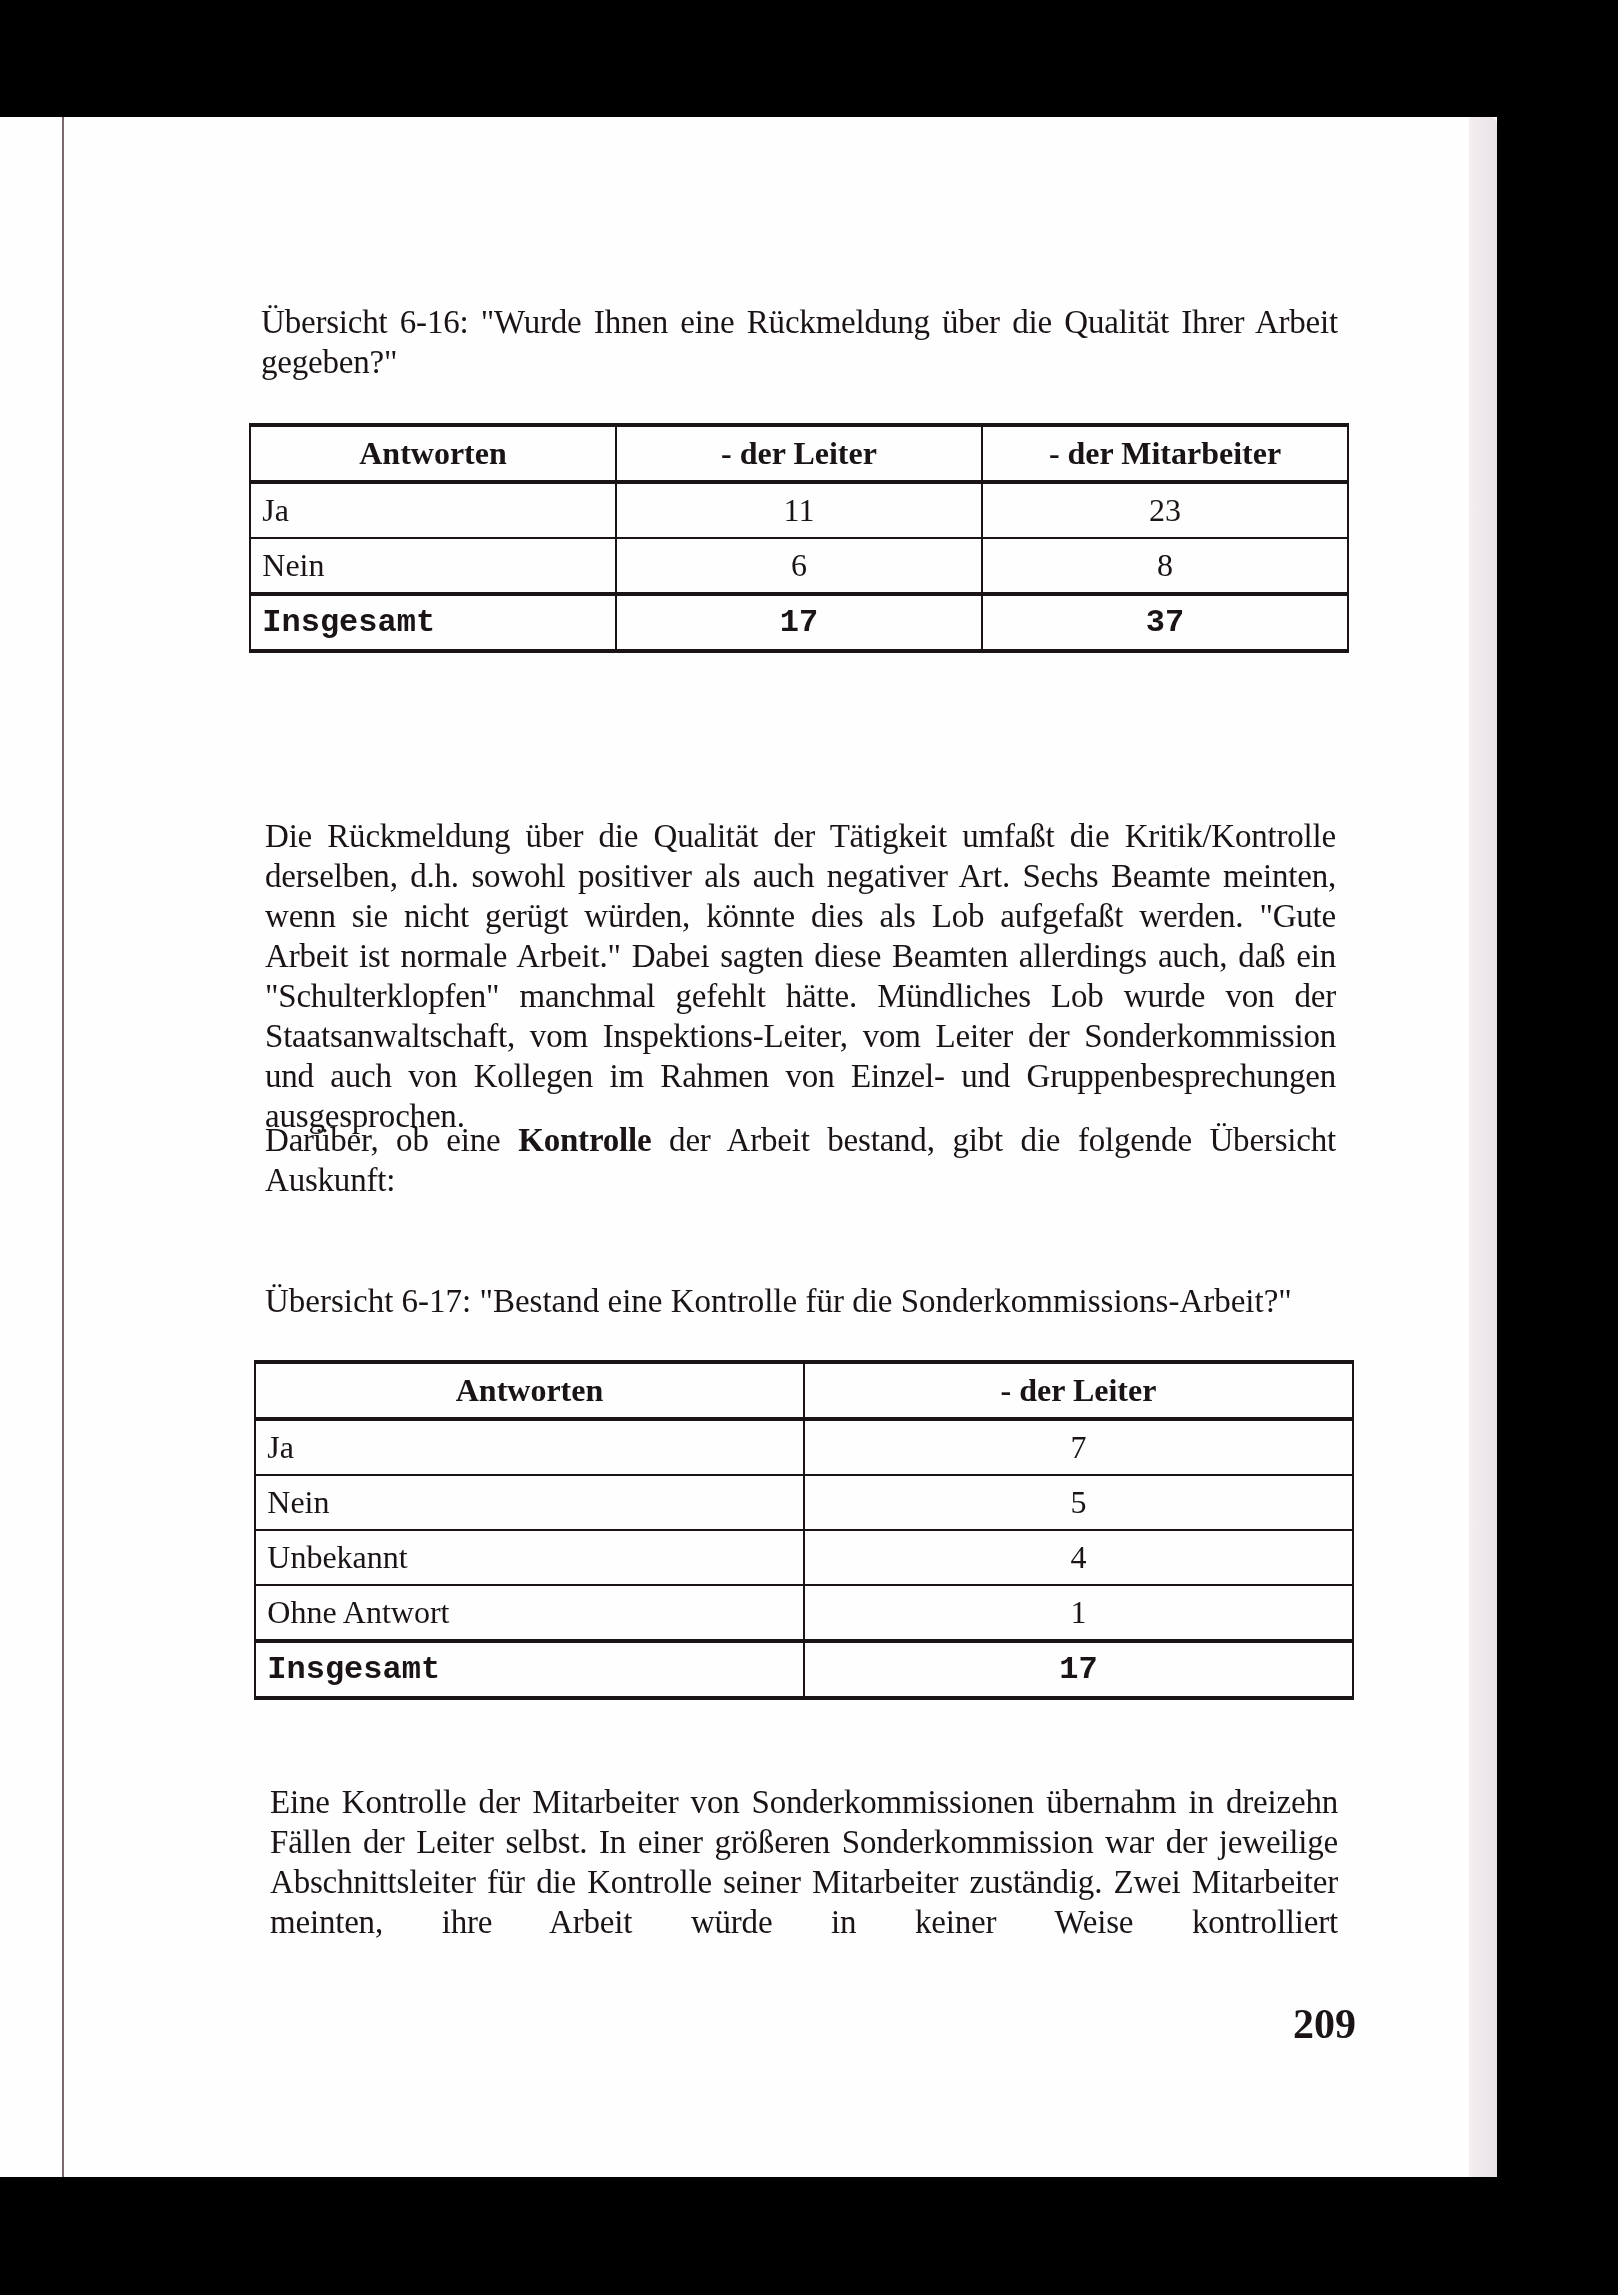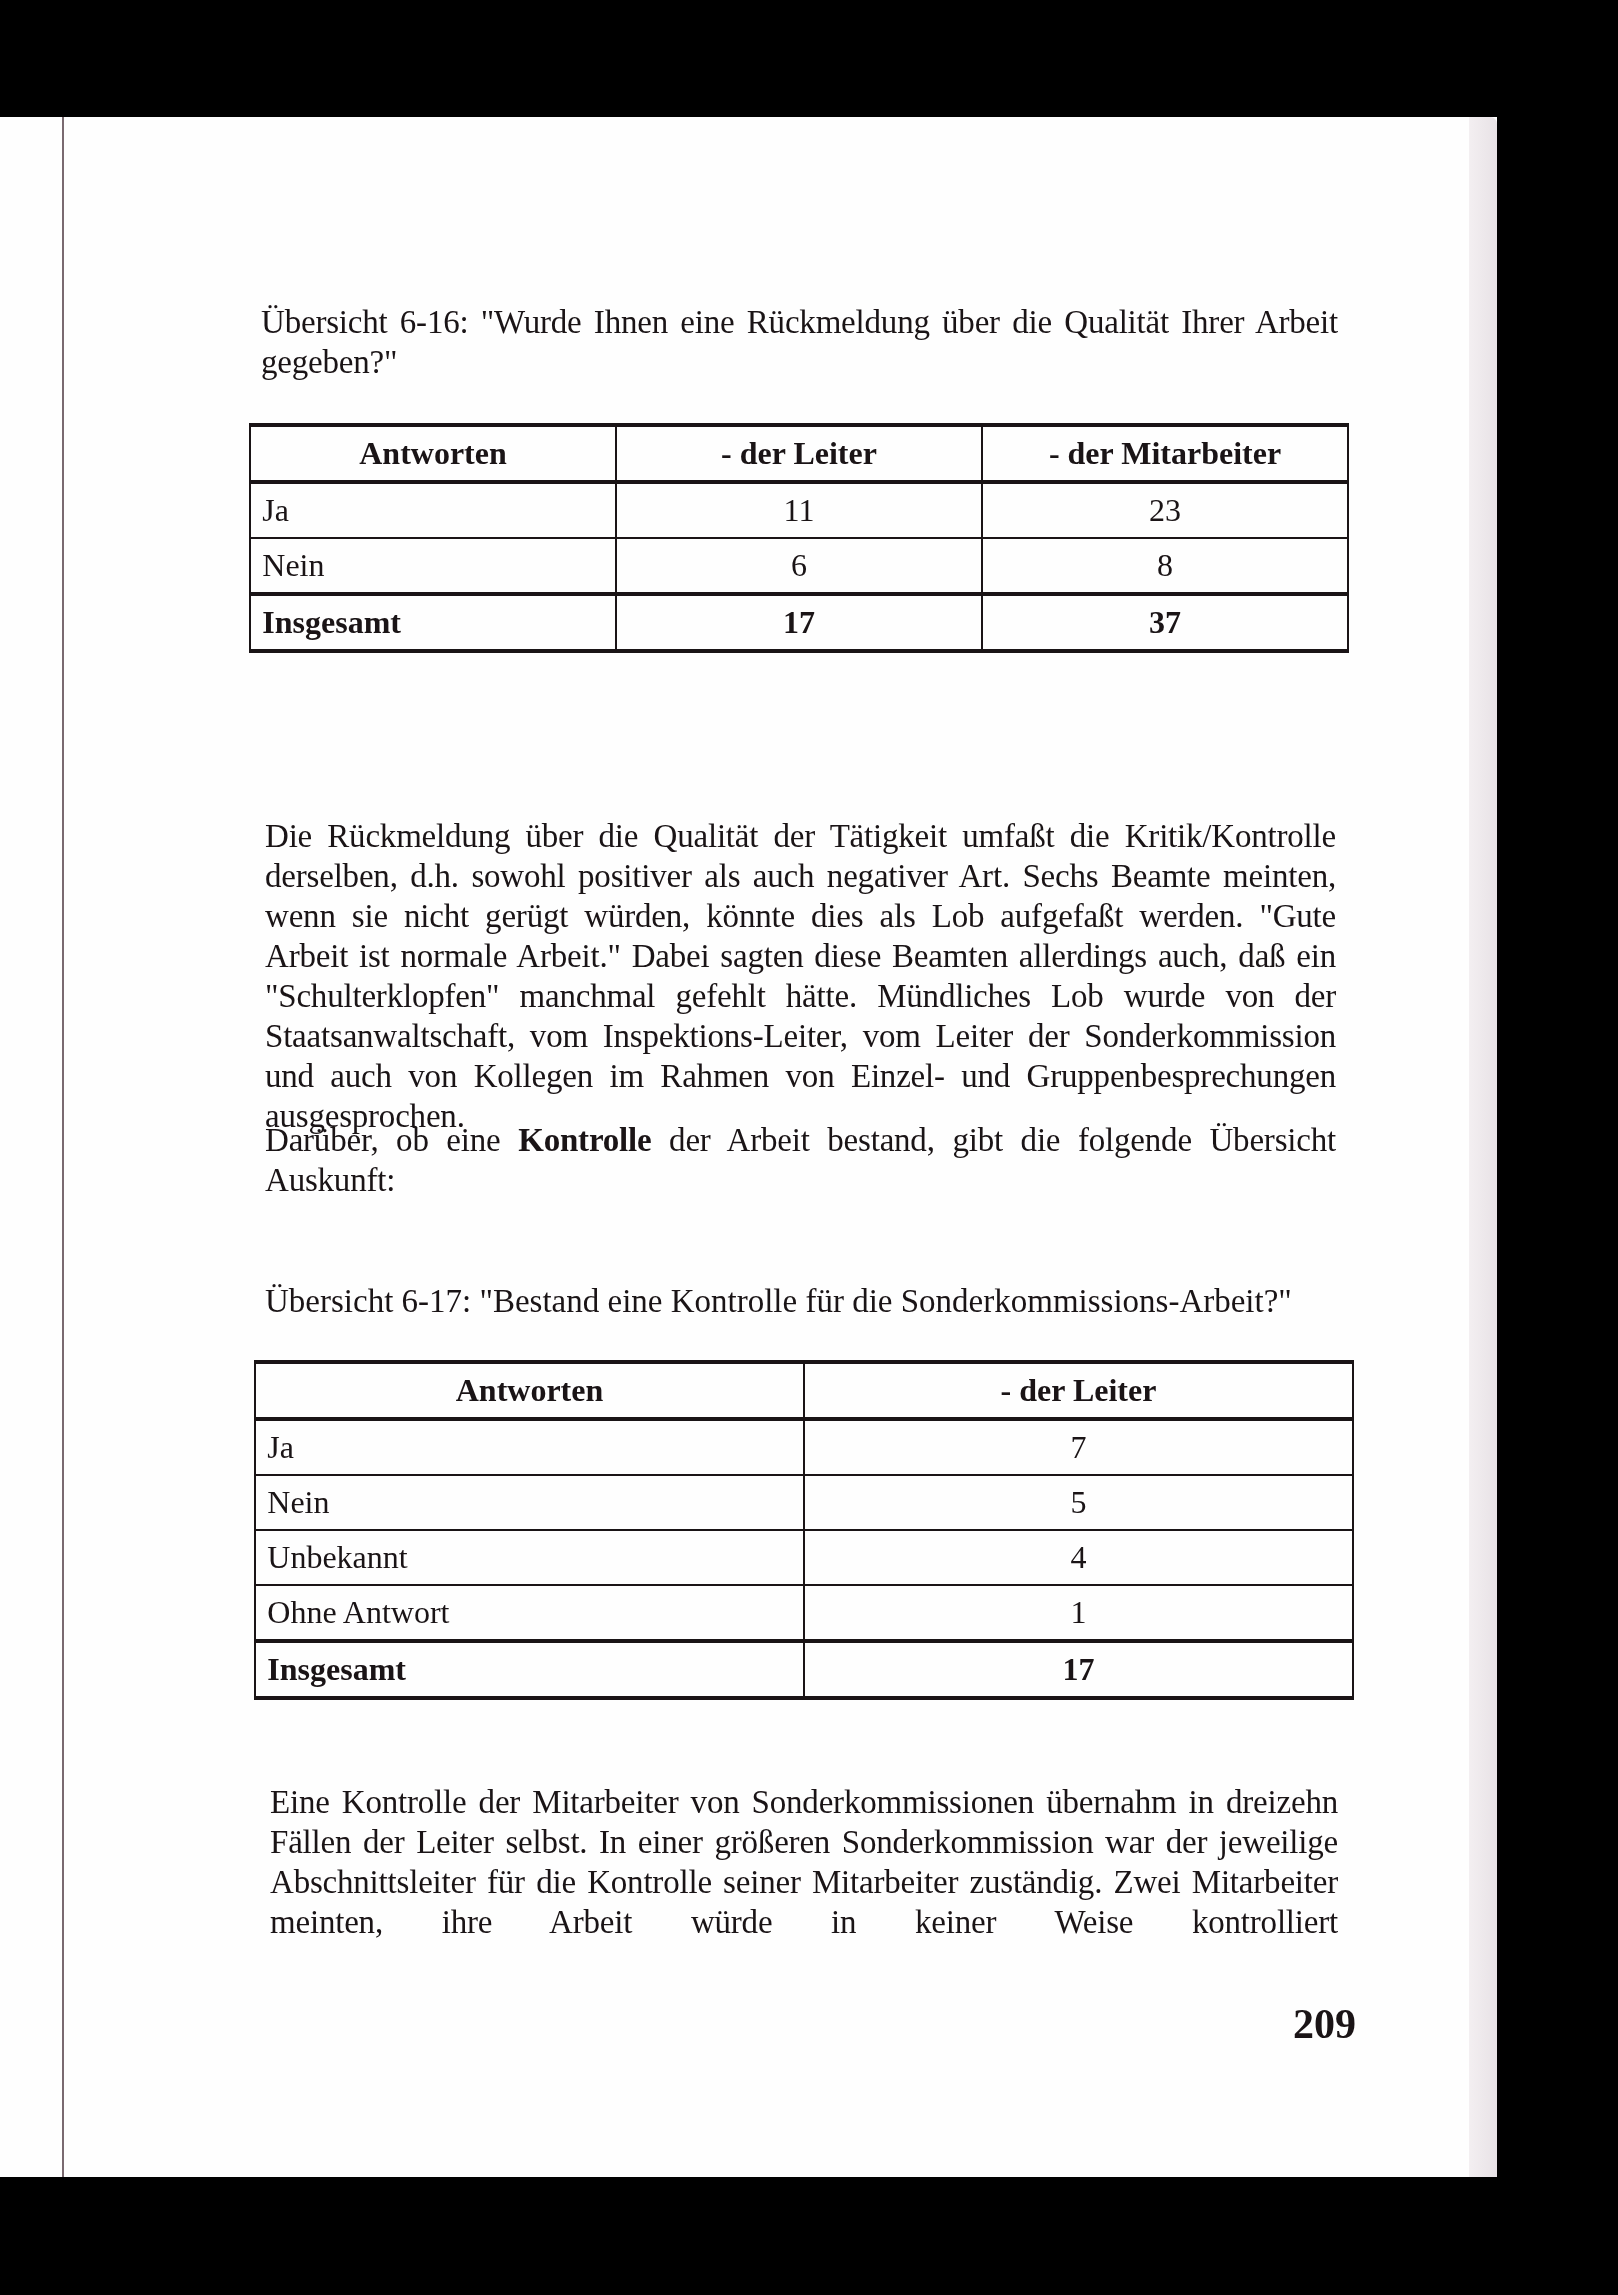--- a/index.html
+++ b/index.html
@@ -55,21 +55,21 @@
       border: 2.4px solid #1a1416;
       padding: 0 11.3px;
       height: 53px;
       vertical-align: middle;
     }
     table.tbl th { font-weight: bold; text-align: center; }
     table.tbl th.ctr, table.tbl td.num { text-align: center; }
     table.tbl td.lbl { text-align: left; }
     table.tbl tr.total td { font-weight: bold; border-top-width: 4px; }
     table.tbl tr.head th { border-bottom-width: 4px; border-top-width: 4px; }
-    table.tbl tr:last-child td { border-bottom-width: 4px; }
+    table.tbl tr:last-child td { border-bottom-width: 4px; font-family: Liberation Mono, monospace; }
     .page-num {
       position: absolute;
       left: 1293px; top: 2000px;
       font-size: 42px;
       font-weight: bold;
     }
     b { font-weight: bold; }
   </style>
 </head>
 <body>

